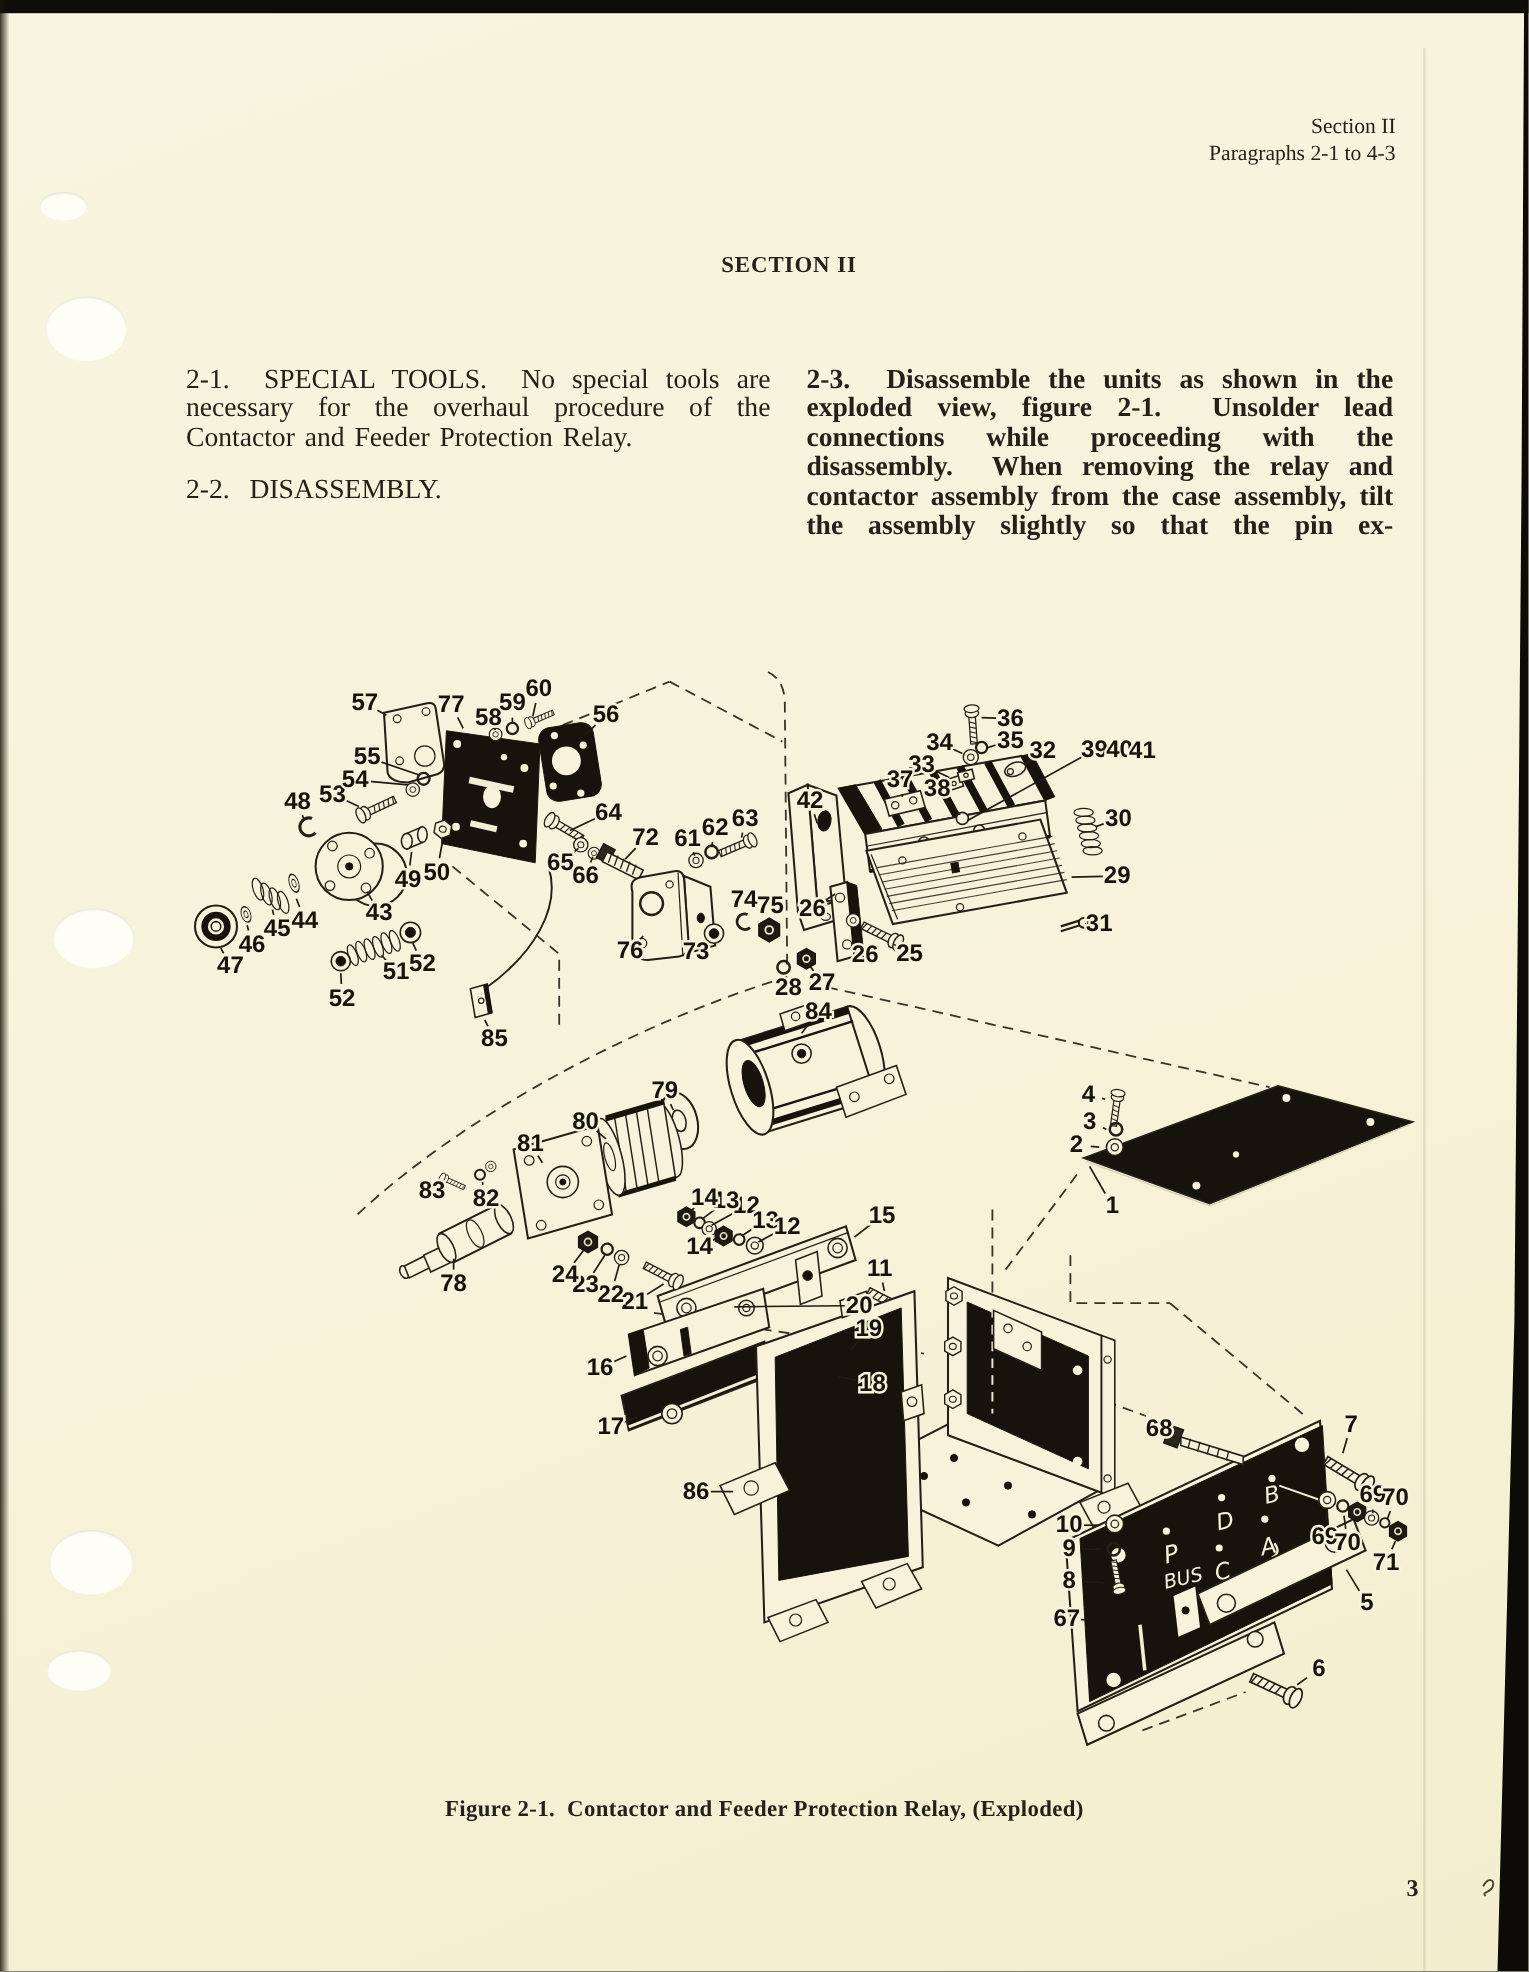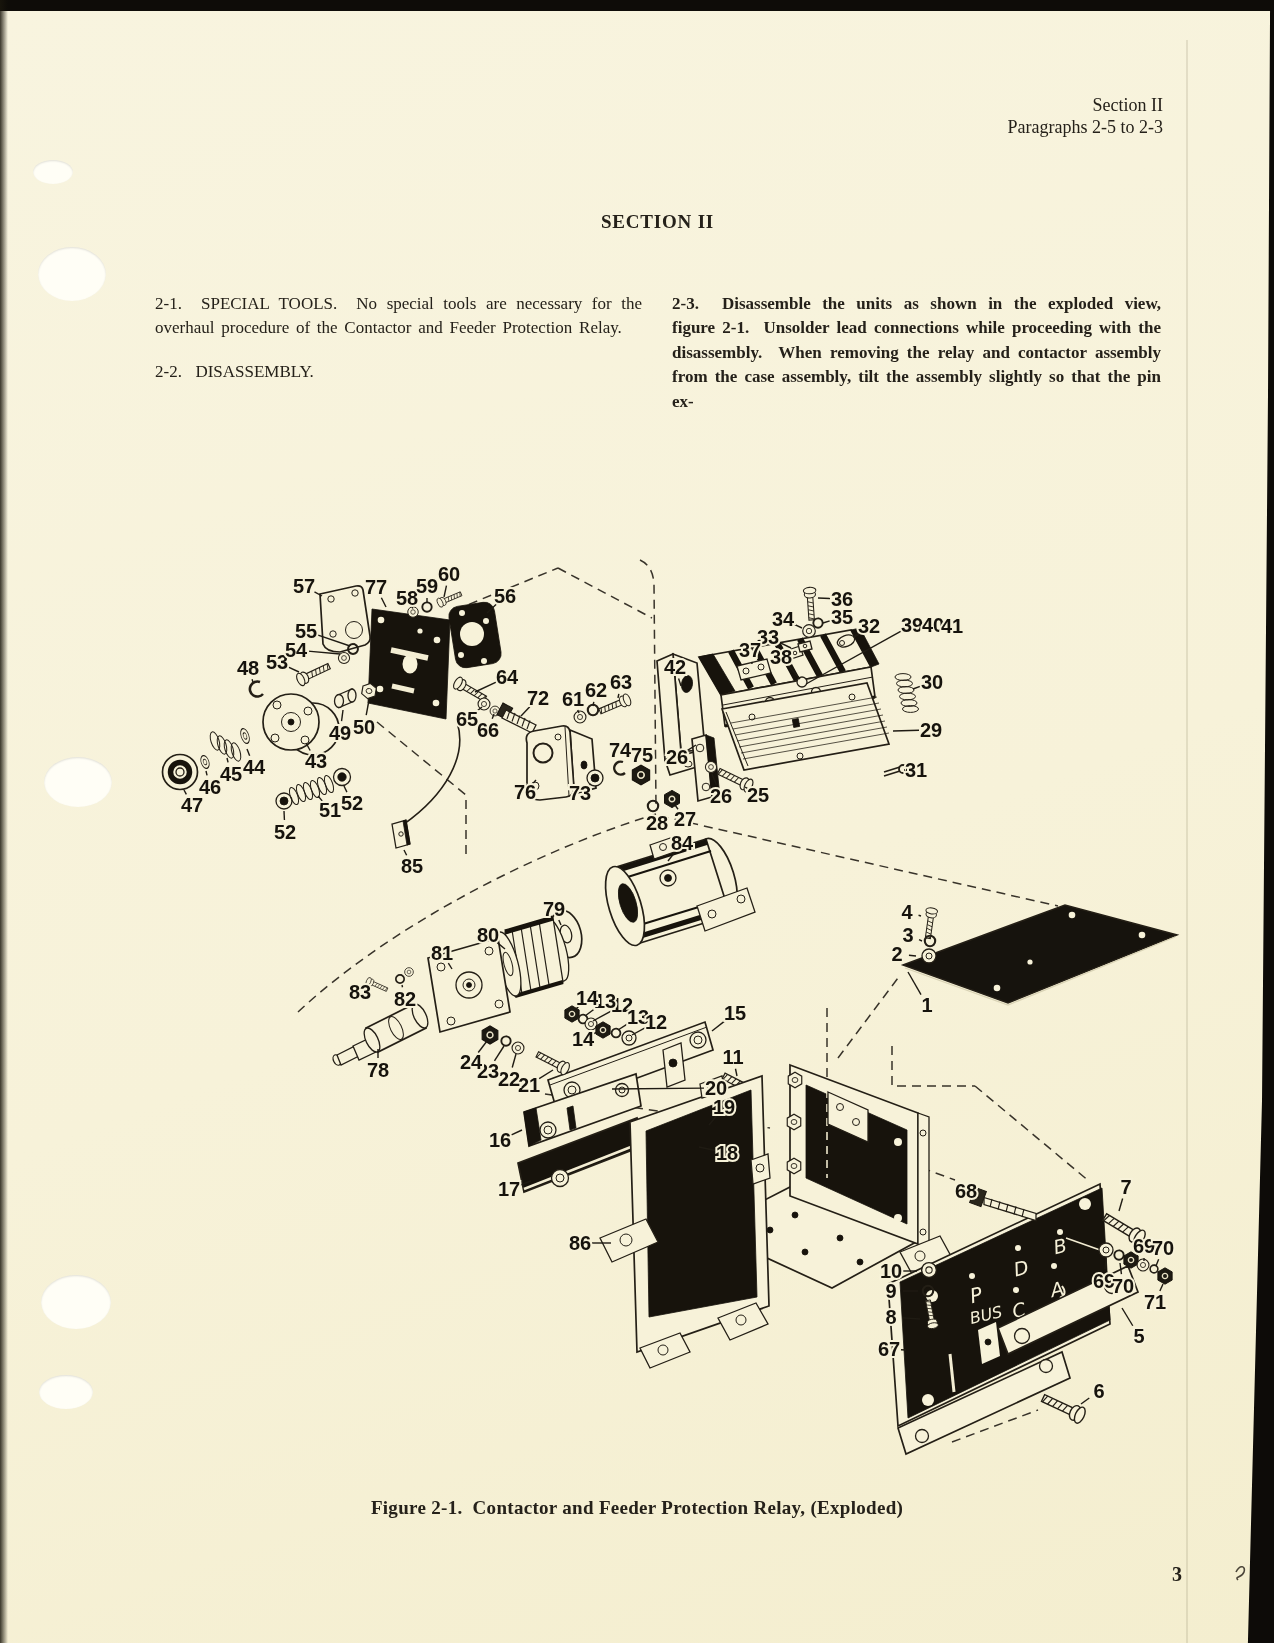--- a/index.html
+++ b/index.html
@@ -18,21 +18,21 @@
   .h3{left:44px;top:757px;width:68px;height:50px;}
   .h4{left:41px;top:1275px;width:70px;height:54px;}
   .h5{left:39px;top:1375px;width:54px;height:34px;}
   .hdr-center{position:absolute;left:155px;top:92px;width:1005px;text-align:center;
               font-size:19px;letter-spacing:1.2px;}
   .hdr-right{position:absolute;left:913px;top:94px;width:250px;text-align:right;
              font-size:18px;line-height:22px;}
   .heading{position:absolute;left:155px;width:1005px;text-align:center;
            font-size:19px;font-weight:700;letter-spacing:.8px;}
   .hA{top:211px;} .hB{top:251px;}
-  .col{position:absolute;top:292px;font-size:17px;line-height:24.4px;word-spacing:2.5px;
+  .col{position:absolute;top:304px;font-size:23px;line-height:24.4px;word-spacing:2.5px;
        text-align:justify;}
   .colL{left:155px;width:487px;}
   .colR{left:672px;width:489px;font-weight:bold;}
   .colR p{text-align-last:justify;}
   .col p{margin:0;}
   .col p + p{margin-top:19px;}
   .caption{position:absolute;left:0;top:1497px;width:1274px;text-align:center;
            font-size:19px;font-weight:700;letter-spacing:.3px;}
   .pagenum{position:absolute;left:1160px;top:1563px;width:34px;text-align:center;
            font-size:20px;font-weight:700;}
@@ -61,21 +61,21 @@
   <div class="scan-right"></div>
   <div class="crease"></div>
   <div class="hole h1"></div>
   <div class="hole h2"></div>
   <div class="hole h3"></div>
   <div class="hole h4"></div>
   <div class="hole h5"></div>
 
   <div class="hdr-right">
     <div>Section II</div>
-    <div>Paragraphs 2-5 to 2-3</div>
+    <div>Paragraphs 2-1 to 4-3</div>
   </div>
   <div class="heading hA">SECTION II</div>
 
   <div class="col colL">
     <p>2-1.&nbsp; SPECIAL TOOLS.&nbsp; No special tools are necessary for the overhaul procedure of the Contactor and Feeder Protection Relay.</p>
     <p>2-2.&nbsp; DISASSEMBLY.</p>
   </div>
   <div class="col colR">
     <p>2-3.&nbsp; Disassemble the units as shown in the exploded view, figure 2-1.&nbsp; Unsolder lead connections while proceeding with the disassembly.&nbsp; When removing the relay and contactor assembly from the case assembly, tilt the assembly slightly so that the pin ex-</p>
   </div>

